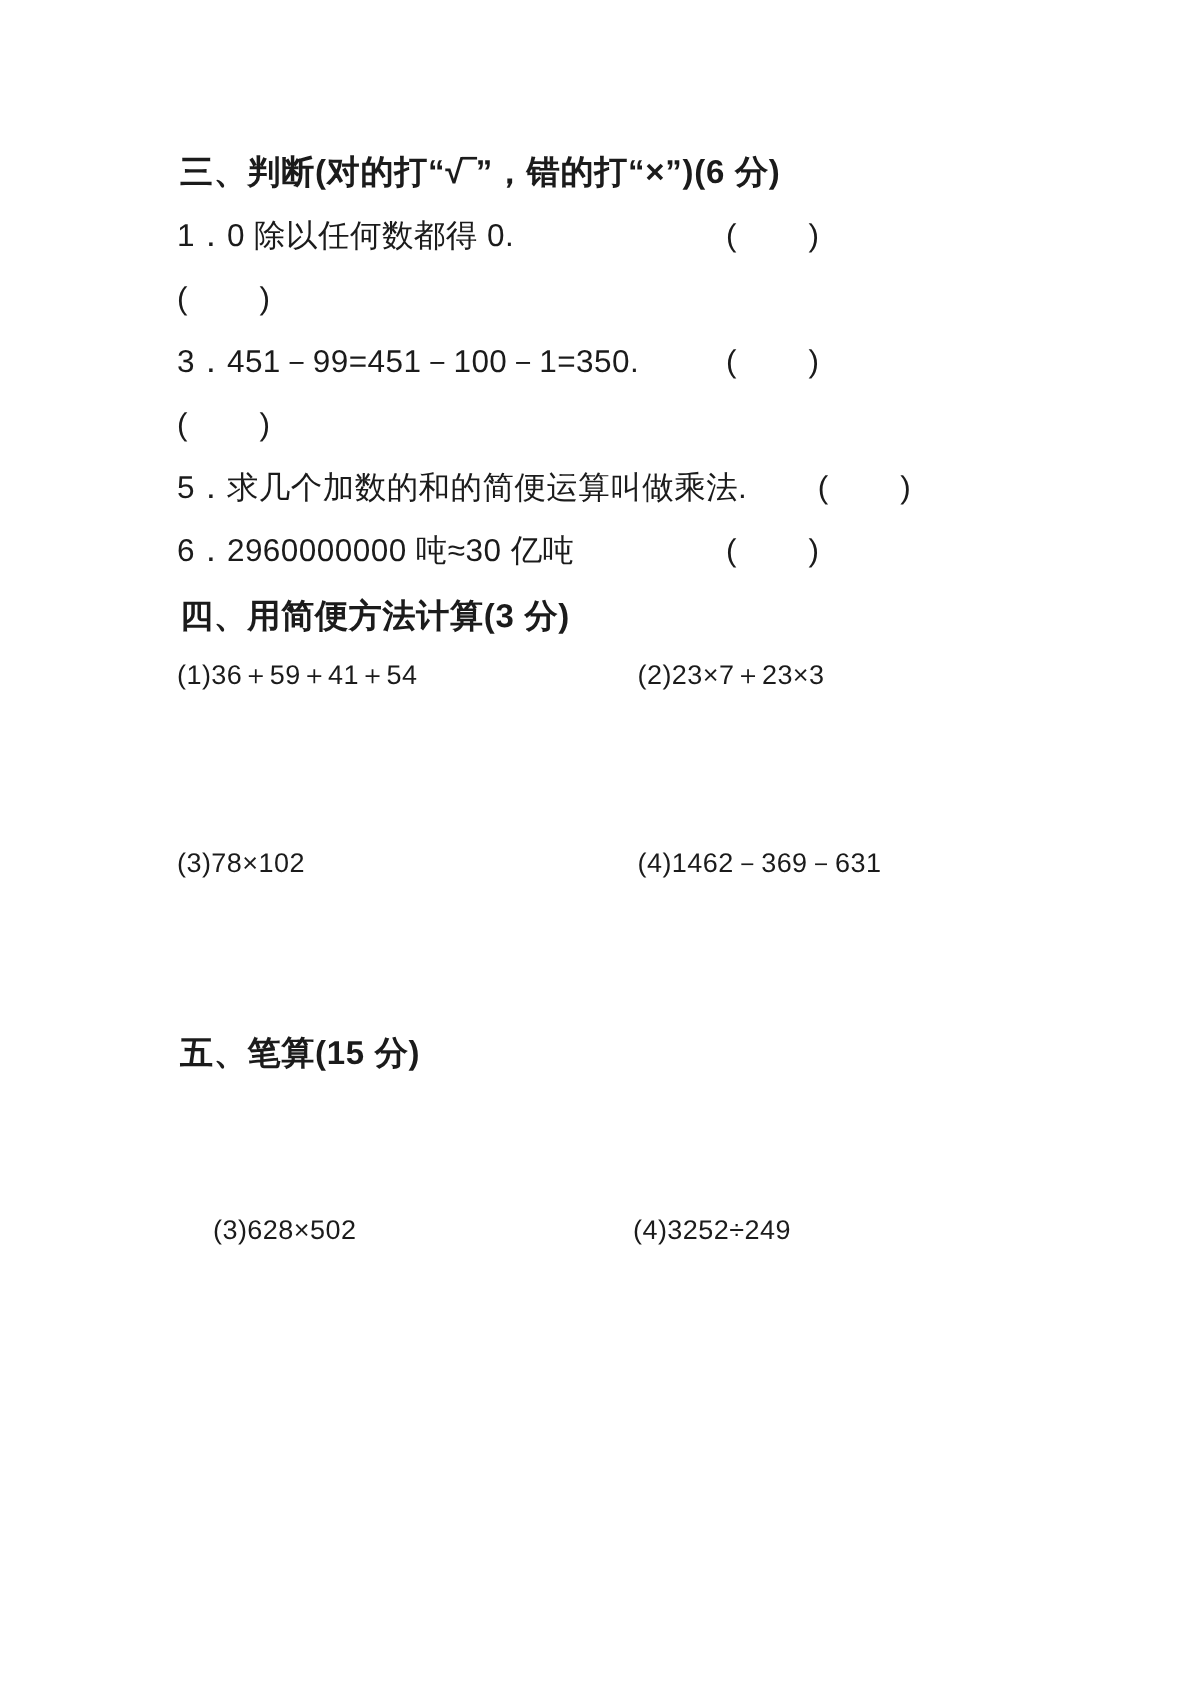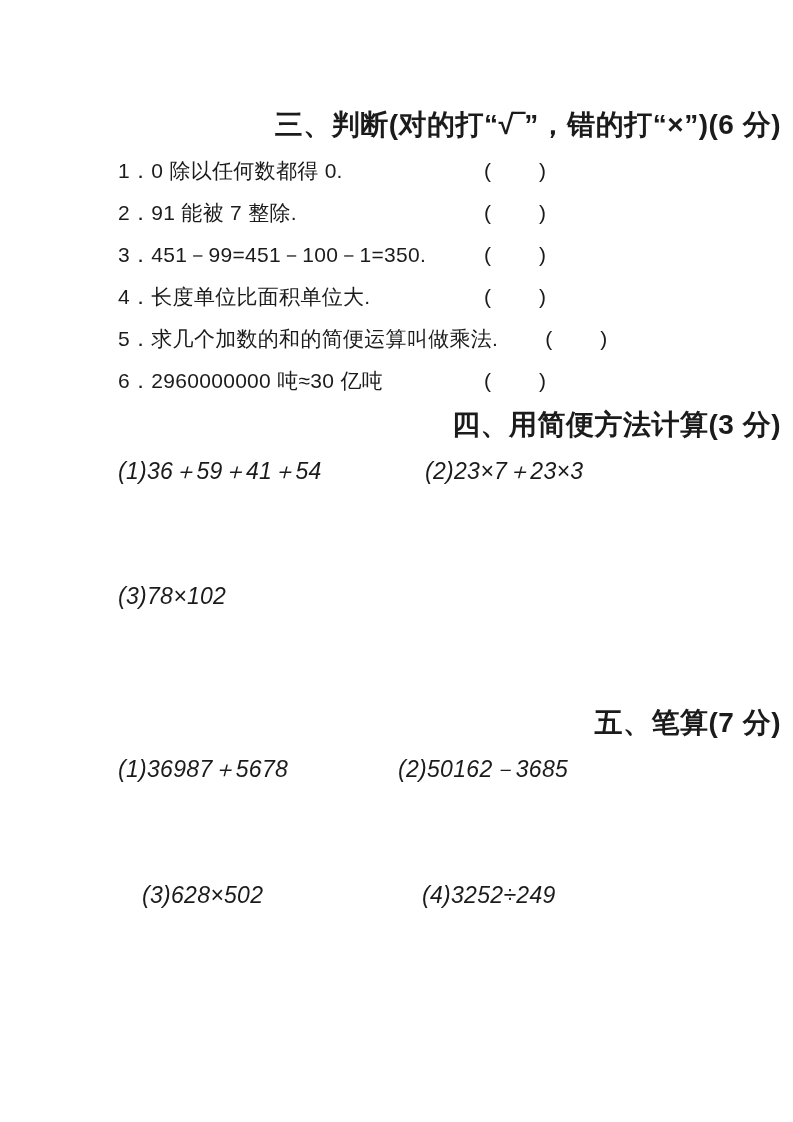--- a/index.html
+++ b/index.html
@@ -13,27 +13,26 @@
     height: 1122px;
     background: #ffffff;
     color: #1b1b1b;
     font-family: "Liberation Sans", "DejaVu Sans", sans-serif;
     overflow: hidden;
   }
   .content {
     padding: 100px 0 0 118px;
   }
   .sec-title {
-    margin: 12px;
-    font-size: 28px;
+    margin: 2px;
+    font-size: 22px;
     line-height: 26px;
     font-weight: 700;
     letter-spacing: 0.5px;
     white-space: pre;
-    text-align: right;
   }
   .judge-list {
     margin-top: 8px;
   }
   .jrow {
     width: 430px;
     height: 42px;
     display: flex;
     align-items: center;
     justify-content: space-between;
@@ -47,22 +46,21 @@
   .jrow .ans {
     white-space: pre;
     letter-spacing: 2px;
   }
   .title-s4 { margin-top: 10px; }
   .title-s5 { margin-top: 93px; }
   .crow {
     height: 42px;
     display: flex;
     align-items: center;
-    font-size: 23px;
-    font-style: italic;
+    font-size: 18px;
   }
   .crow .expr {
     white-space: pre;
     letter-spacing: 0.3px;
   }
   .col-w307 { width: 307px; flex: 0 0 307px; }
   .col-w280 { width: 280px; flex: 0 0 280px; }
   .mt5  { margin-top: 5px; }
   .mt83 { margin-top: 83px; }
   .mt6  { margin-top: 6px; }
@@ -75,56 +73,51 @@
   <div class="content">
 
     <h2 class="sec-title">三、判断(对的打“√‾”，错的打“×”)(6 分)</h2>
 
     <div class="judge-list">
       <div class="jrow">
         <span class="q">1．0 除以任何数都得 0.</span>
         <span class="ans">(　　)</span>
       </div>
       <div class="jrow">
-        <span class="q">2．91 能被 7 整除.</span>
         <span class="ans">(　　)</span>
       </div>
       <div class="jrow">
         <span class="q">3．451－99=451－100－1=350.</span>
         <span class="ans">(　　)</span>
       </div>
       <div class="jrow">
-        <span class="q">4．长度单位比面积单位大.</span>
         <span class="ans">(　　)</span>
       </div>
       <div class="jrow">
         <span class="q">5．求几个加数的和的简便运算叫做乘法.</span>
         <span class="ans">(　　)</span>
       </div>
       <div class="jrow">
         <span class="q">6．2960000000 吨≈30 亿吨</span>
         <span class="ans">(　　)</span>
       </div>
     </div>
 
     <h2 class="sec-title title-s4">四、用简便方法计算(3 分)</h2>
 
     <div class="crow mt5">
       <span class="expr col-w307">(1)36＋59＋41＋54</span>
       <span class="expr">(2)23×7＋23×3</span>
     </div>
     <div class="crow mt83">
       <span class="expr col-w307">(3)78×102</span>
+      <span class="expr">(4)1462－369－631</span>
     </div>
 
-    <h2 class="sec-title title-s5">五、笔算(7 分)</h2>
+    <h2 class="sec-title title-s5">五、笔算(15 分)</h2>
 
-    <div class="crow mt6">
-      <span class="expr col-w280">(1)36987＋5678</span>
-      <span class="expr">(2)50162－3685</span>
-    </div>
     <div class="crow mt84">
       <span class="expr col-w280">(3)628×502</span>
       <span class="expr">(4)3252÷249</span>
     </div>
 
   </div>
 </div>
 
 </body></html>

